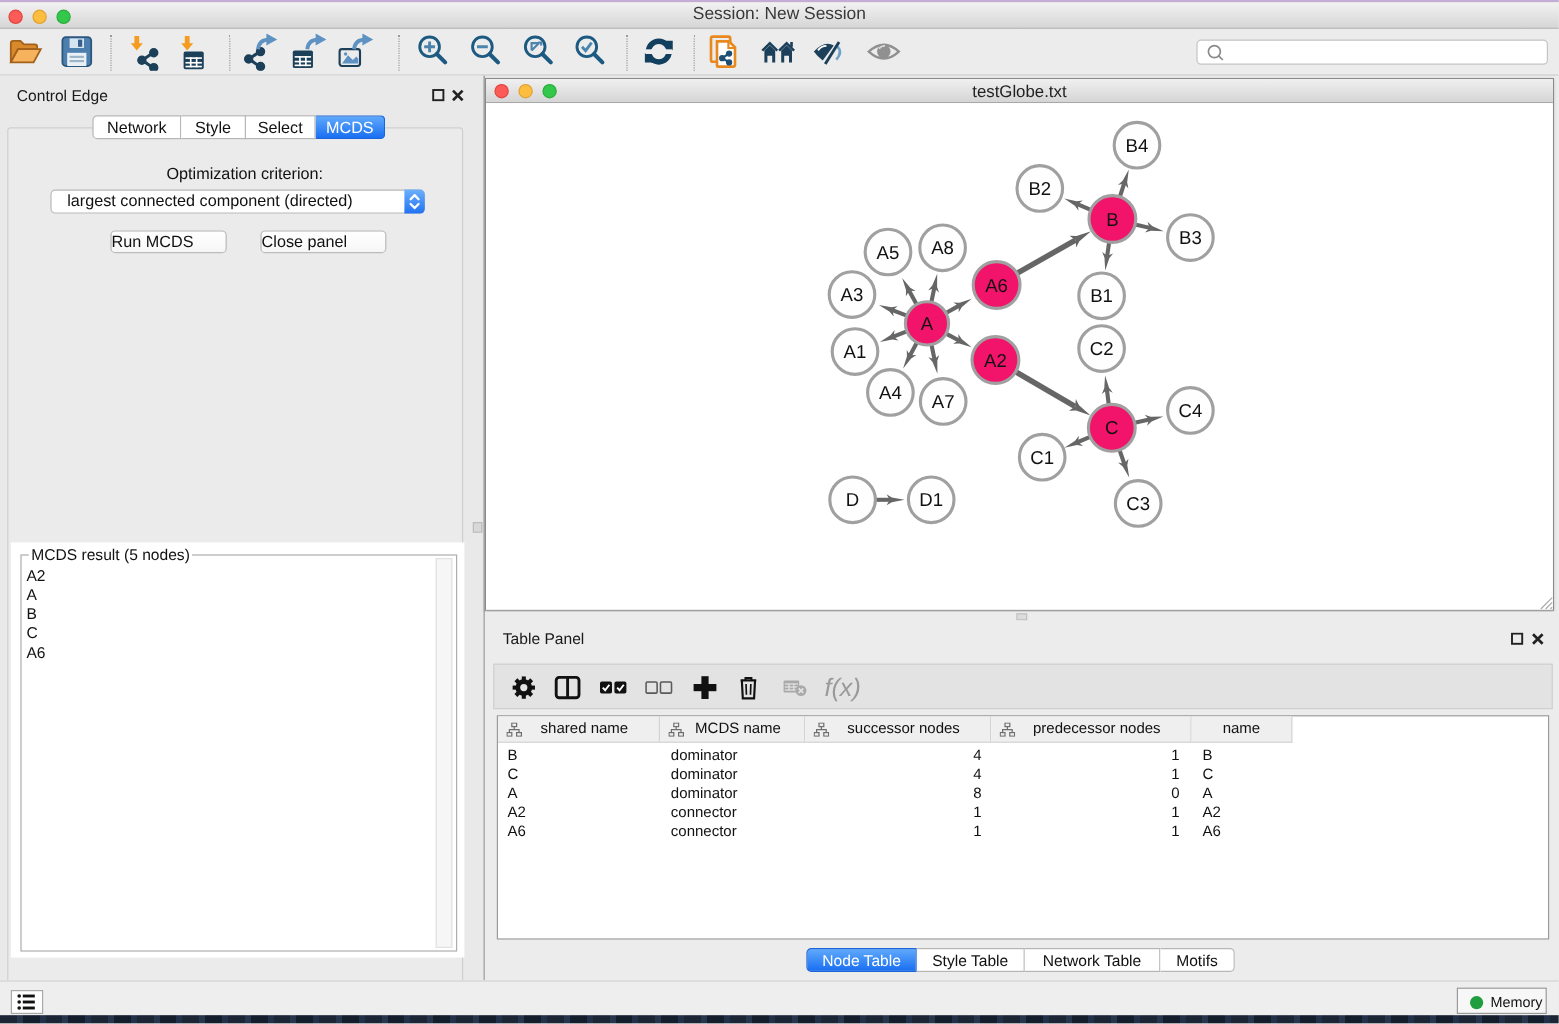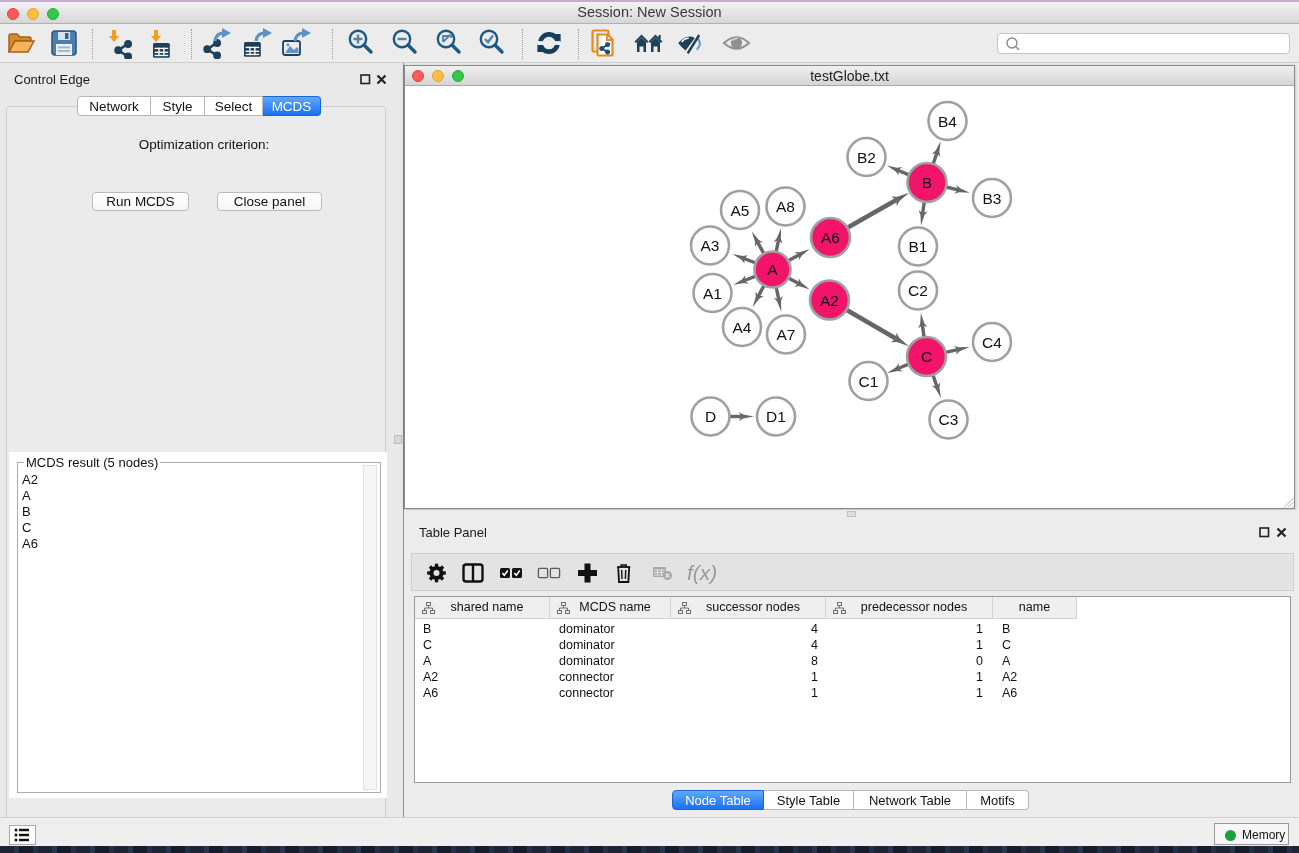--- a/index.html
+++ b/index.html
@@ -22,21 +22,21 @@
 #left{left:0;top:63px;width:390px;height:754px;background:#e9e9e9}
 #cp-title{position:absolute;left:14px;top:9px;font-size:13px;color:#1a1a1a}
 #lefttabs{position:absolute;left:77px;top:33px;height:20px;display:flex;font-size:13.5px}
 #lefttabs .tab{background:#fff;border:1px solid #b6b6b6;border-left:none;text-align:center;line-height:19px;color:#111}
 #lefttabs .tab.first{border-left:1px solid #b6b6b6;border-radius:4px 0 0 4px}
 #lefttabs .tab.sel{background:linear-gradient(#5fa9fc,#1a6ff2);color:#fff;border-color:#1a66d8;border-radius:0 4px 4px 0}
 #tabpane{position:absolute;left:6px;top:43px;width:380px;height:741px;background:#ebebeb;border:1px solid #cfcfcf;border-radius:3px}
 #optlabel{position:absolute;left:9px;width:100%;top:74px;text-align:center;font-size:13.5px;color:#111}
 #combo{position:absolute;left:42px;top:95px;width:312px;height:20px;background:#fff;border:1px solid #b9b9b9;border-radius:4px;font-size:13.5px;color:#111;line-height:18px;padding-left:13px}
 #combo .step{position:absolute;right:-1px;top:-1px;width:17px;height:20px;background:linear-gradient(#6cb0fd,#2272f2);border-radius:0 4px 4px 0}
-.btn{position:absolute;background:linear-gradient(#ffffff,#f6f6f6);border:1px solid #bcbcbc;border-radius:4px;font-size:13.5px;color:#111;text-align:center;line-height:17px}
+.btn{position:absolute;background:linear-gradient(#ffffff,#f6f6f6);border:1px solid #bcbcbc;border-radius:4px;font-size:13.5px;color:#111;text-align:left;line-height:17px}
 #runbtn{left:92px;top:129px;width:97px;height:19px}
 #closebtn{left:217px;top:129px;width:105px;height:19px}
 #whitepanel{position:absolute;left:9px;top:389px;width:378px;height:346px;background:#fff}
 #fieldset{position:absolute;left:8px;top:10px;width:364px;height:331px;border:1px solid #adadad}
 #fieldlegend{position:absolute;left:6px;top:-8px;background:#fff;font-size:13px;color:#111;padding:0 2px}
 #mcdslist{position:absolute;left:4px;top:9px;font-size:13px;color:#111;line-height:16px}
 #vscroll{position:absolute;right:3px;top:2px;width:14px;height:325px;background:#f6f6f6;border:1px solid #e2e2e2}
 
 #vsplit{left:390px;top:63px;width:14px;height:754px;background:#e9e9e9;border-right:1px solid #8e8e8e}
 #vsplit .knob{position:absolute;left:4px;top:372px;width:8px;height:9px;background:#d8d8d8;border:1px solid #bdbdbd}
@@ -232,20 +232,28 @@
   <svg class="abs" width="11" height="11" viewBox="0 0 11 11" style="left:376px;top:11px">
       <path d="M1.5 1.5 L9.5 9.5 M9.5 1.5 L1.5 9.5" stroke="#222" stroke-width="2.2"></path>
     </svg>
   <div id="tabpane"></div>
   <div id="optlabel">Optimization criterion:</div>
   <div id="lefttabs">
     <div class="tab first" style="width:74px">Network</div>
       <div class="tab" style="width:54px">Style</div>
       <div class="tab" style="width:58px">Select</div>
       <div class="tab sel" style="width:58px">MCDS</div>
+  </div>
+  <div id="combo">largest connected component (directed)
+    <div class="step">
+        <svg width="17" height="20" viewBox="0 0 17 20" fill="none" stroke="#fff" stroke-width="1.9" stroke-linecap="round" stroke-linejoin="round">
+          <path d="M5.2 8 L8.5 4.6 L11.8 8"></path>
+          <path d="M5.2 12 L8.5 15.4 L11.8 12"></path>
+        </svg>
+      </div>
   </div>
   <div class="btn" id="runbtn">Run MCDS</div>
   <div class="btn" id="closebtn">Close panel</div>
   <div id="whitepanel">
     <div id="fieldset">
       <div id="fieldlegend">MCDS result (5 nodes)</div>
       <div id="mcdslist">A2<br>A<br>B<br>C<br>A6</div>
       <div id="vscroll"></div>
     </div>
   </div>

